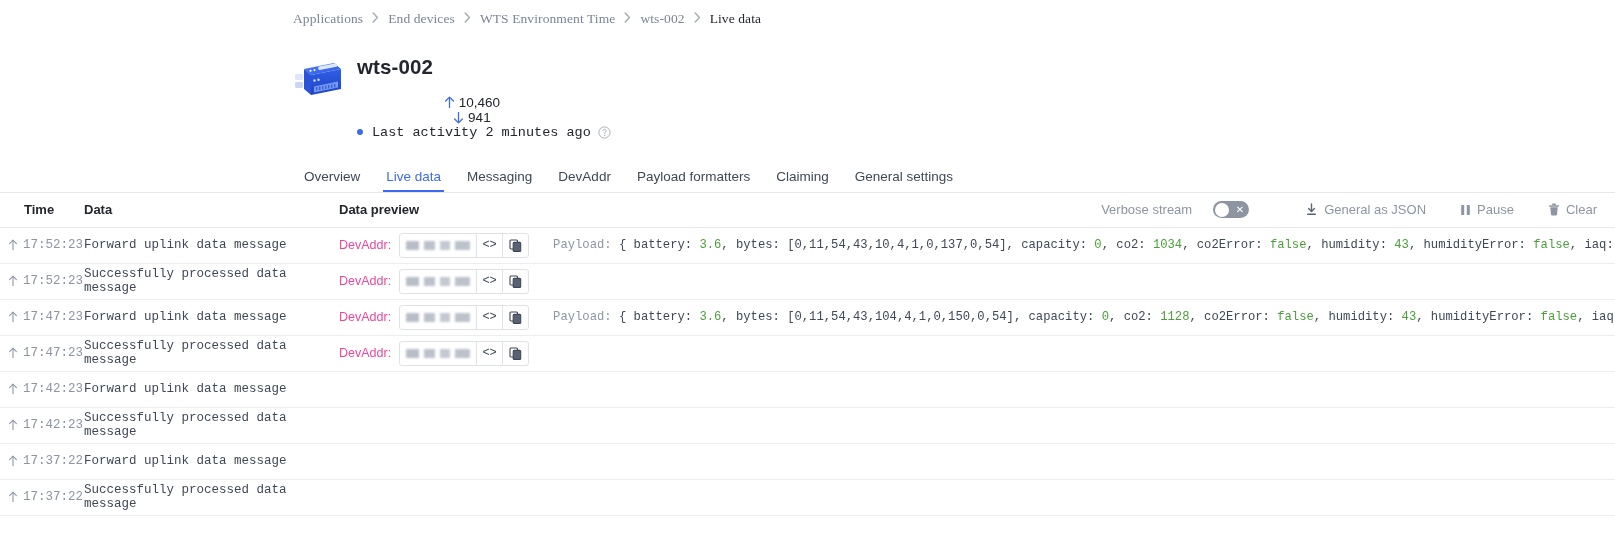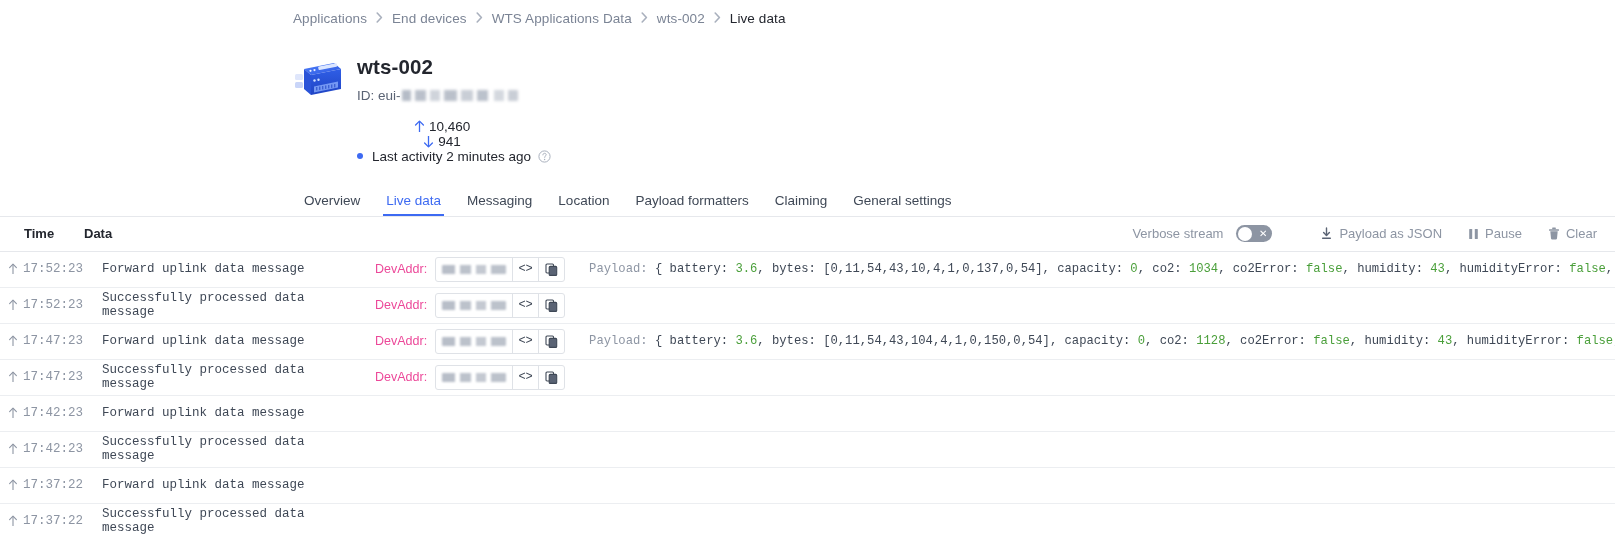--- a/index.html
+++ b/index.html
@@ -16,20 +16,21 @@
     -webkit-font-smoothing: antialiased;
   }
 
   
   .breadcrumb-bar {
     height: 37px;
     display: flex;
     align-items: center;
     padding-left: 293px;
     box-sizing: border-box;
+    font-family: Liberation Serif, serif;
   }
   .crumb {
     font-size: 13.5px;
     color: #7b8495;
     letter-spacing: .1px;
     white-space: nowrap;
   }
   .crumb.current {
     color: #23262e;
   }
@@ -107,20 +108,21 @@
     margin-right: 24px;
     white-space: nowrap;
   }
   .stat svg { display:block; margin-right: 4px; }
   .stat-value { color: #23262e; }
   .activity {
     display: flex;
     align-items: center;
     color: #23262e;
     white-space: nowrap;
+    font-family: Liberation Mono, monospace;
   }
   .activity-dot {
     width: 6px; height: 6px;
     border-radius: 50%;
     background: #3d6af2;
     margin-right: 9px;
   }
   .help-icon {
     margin-left: 7px;
     display: inline-flex;
@@ -175,21 +177,21 @@
   .th-type  { width: 255px; }
   .th-data  { flex: 1; }
 
   .toolbar {
     position: absolute;
     right: 18px;
     top: 0;
     height: 34px;
     display: flex;
     align-items: center;
-    gap: 4px;
+    gap: 12px;
   }
   .toolbar-label {
     font-size: 13px;
     color: #8d95a3;
     margin-right: 9px;
   }
   .toggle {
     width: 36px; height: 17px;
     border-radius: 9px;
     background: #8d95a3;
@@ -225,21 +227,20 @@
   .tool-btn:first-of-type { margin-left: 0; }
   .tool-btn svg { display:block; margin-right: 6px; }
 
   
   .row {
     display: flex;
     align-items: flex-start;
     min-height: 35px;
     border-bottom: 1px solid #eceef1;
     position: relative;
-    gap: 18px;
   }
   .cell-time {
     width: 84px;
     padding-left: 8px;
     box-sizing: border-box;
     display: flex;
     align-items: center;
     height: 35px;
     font-family: "Liberation Mono", monospace;
     font-size: 12.5px;
@@ -340,21 +341,21 @@
       <svg width="7" height="11" viewBox="0 0 7 11">
         <path d="M1.2 1 L5.4 5.5 L1.2 10" stroke="#a9b0bd" stroke-width="1.6" fill="none" stroke-linecap="round" stroke-linejoin="round"></path>
       </svg>
     </span>
     <span class="crumb">End devices</span>
     <span class="crumb-sep">
       <svg width="7" height="11" viewBox="0 0 7 11">
         <path d="M1.2 1 L5.4 5.5 L1.2 10" stroke="#a9b0bd" stroke-width="1.6" fill="none" stroke-linecap="round" stroke-linejoin="round"></path>
       </svg>
     </span>
-    <span class="crumb">WTS Applications Data</span>
+    <span class="crumb">WTS Environment Time</span>
     <span class="crumb-sep">
       <svg width="7" height="11" viewBox="0 0 7 11">
         <path d="M1.2 1 L5.4 5.5 L1.2 10" stroke="#a9b0bd" stroke-width="1.6" fill="none" stroke-linecap="round" stroke-linejoin="round"></path>
       </svg>
     </span>
     <span class="crumb">wts-002</span>
     <span class="crumb-sep">
       <svg width="7" height="11" viewBox="0 0 7 11">
         <path d="M1.2 1 L5.4 5.5 L1.2 10" stroke="#a9b0bd" stroke-width="1.6" fill="none" stroke-linecap="round" stroke-linejoin="round"></path>
       </svg>
@@ -398,24 +399,20 @@
         <rect x="32" y="28.5" width="1.4" height="3.4"></rect>
         <rect x="35" y="28" width="1.4" height="3.4"></rect>
         <rect x="38" y="27.5" width="1.4" height="3.4"></rect>
         <rect x="41" y="27" width="1.4" height="3.4"></rect>
       </g>
     </svg>
   </div>
 
   <div class="device-meta">
     <div class="device-title">wts-002</div>
-    <div class="device-id">
-      <span>ID: eui-</span>
-      <span class="redacted-inline"></span>
-    </div>
 
     <div class="device-stats">
       <div class="stat">
         <span>
           <svg width="11" height="13" viewBox="0 0 11 13">
             <path d="M5.5 1.2 L5.5 12" stroke="#3d6af2" stroke-width="1.3" fill="none"></path>
             <path d="M1.6 5 L5.5 1.1 L9.4 5" stroke="#3d6af2" stroke-width="1.3" fill="none" stroke-linecap="round" stroke-linejoin="round"></path>
           </svg>
         </span>
         <span class="stat-value">10,460</span>
@@ -441,47 +438,48 @@
         </span>
       </div>
     </div>
   </div>
 </div>
 
 <div class="tabs" id="tabs">
     <div class="tab">Overview</div>
     <div class="tab active">Live data</div>
     <div class="tab">Messaging</div>
-    <div class="tab">Location</div>
+    <div class="tab">DevAddr</div>
     <div class="tab">Payload formatters</div>
     <div class="tab">Claiming</div>
     <div class="tab">General settings</div>
   </div>
 
 <div class="table-wrap">
   <div class="thead">
     <div class="th th-time">Time</div>
     <div class="th th-type">Data</div>
+    <div class="th th-data">Data preview</div>
 
     <div class="toolbar">
       <span class="toolbar-label">Verbose stream</span>
       <div class="toggle">
         <span class="knob"></span>
         <span class="cross">✕</span>
       </div>
 
       <div class="tool-btn">
         <span>
           <svg width="13" height="13" viewBox="0 0 13 13">
             <path d="M6.5 1 L6.5 8.2" stroke="#5a6374" stroke-width="1.4" fill="none" stroke-linecap="round"></path>
             <path d="M3.6 5.6 L6.5 8.5 L9.4 5.6" stroke="#5a6374" stroke-width="1.4" fill="none" stroke-linecap="round" stroke-linejoin="round"></path>
             <rect x="2" y="10.4" width="9" height="1.5" rx=".6" fill="#5a6374"></rect>
           </svg>
         </span>
-        <span>Payload as JSON</span>
+        <span>General as JSON</span>
       </div>
 
       <div class="tool-btn">
         <span>
           <svg width="11" height="12" viewBox="0 0 11 12">
             <rect x="1.2" y="1" width="3" height="10" rx=".6" fill="#8d95a3"></rect>
             <rect x="6.8" y="1" width="3" height="10" rx=".6" fill="#8d95a3"></rect>
           </svg>
         </span>
         <span>Pause</span>

